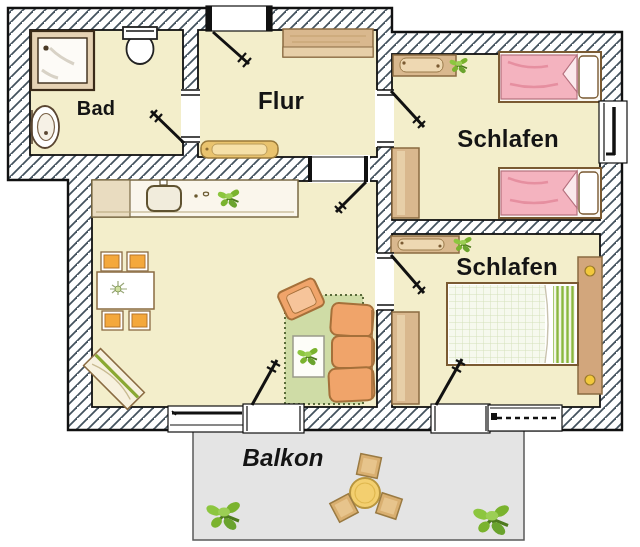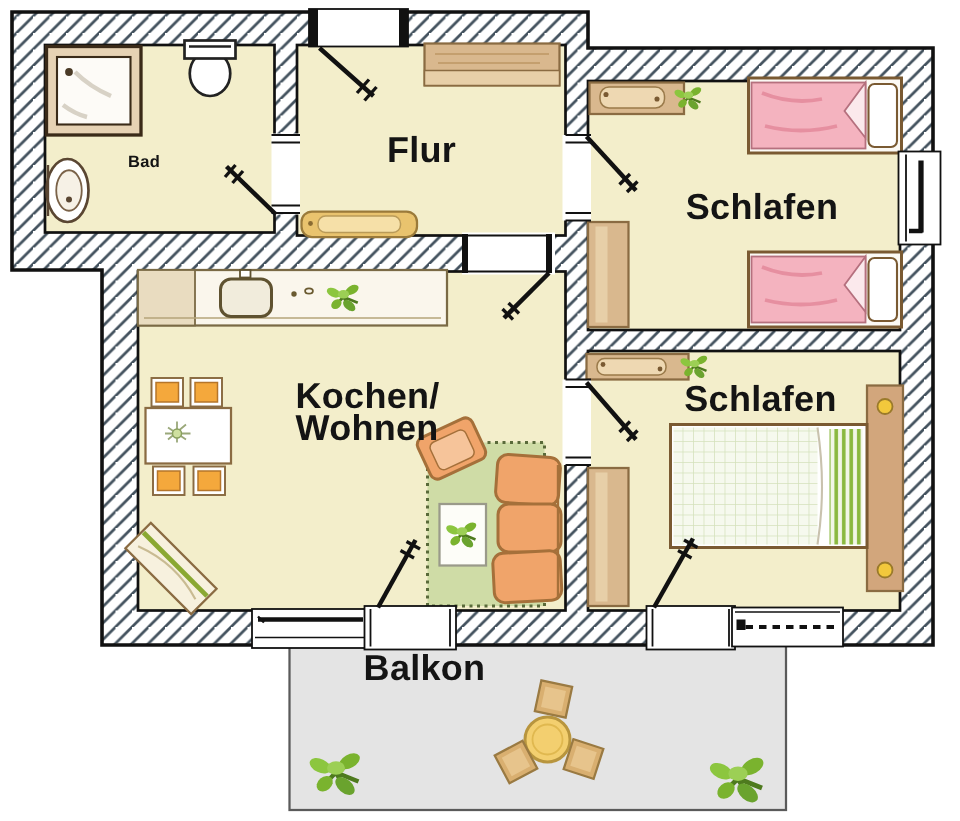--- a/index.html
+++ b/index.html
@@ -5,21 +5,21 @@
   html,body{margin:0;padding:0;background:#ffffff;}
   .stage{
     position:relative;width:640px;height:547px;background:#ffffff;overflow:hidden;
     font-family:"Liberation Sans", sans-serif;
   }
   .stage svg{position:absolute;left:0;top:0;}
   .room-label{
     position:absolute;transform:translate(-50%,-50%);
     font-weight:bold;color:#141414;font-size:24px;letter-spacing:.2px;white-space:nowrap;
   }
-  .room-label.small{font-size:11px;text-align:right;}
+  .room-label.small{font-size:20px;text-align:right;}
   .room-label.twoline{transform:none;text-align:left;line-height:21px;}
 </style>
 </head>
 <body>
 
 <div class="stage">
 
 <svg width="640" height="547" viewBox="0 0 640 547">
   <defs>
     <pattern id="hatch" width="11" height="11" patternUnits="userSpaceOnUse">
@@ -283,19 +283,15 @@
     <path d="M604,103 V161" stroke="#111111" stroke-width="1.2"></path>
     <path d="M614,107 V155" stroke="#111111" stroke-width="3.5"></path>
     <path d="M606,154 H615" stroke="#111111" stroke-width="3"></path>
   </g>
 </svg>
 
 <div class="room-label small" style="left:96px;top:108px;">Bad</div>
 <div class="room-label" style="left:281px;top:101px;">Flur</div>
 <div class="room-label" style="left:508px;top:139px;">Schlafen</div>
 <div class="room-label" style="left:507px;top:267px;">Schlafen</div>
-<div class="room-label twoline" style="left:197px;top:254px;">
-  <div>Kochen/</div>
-  <div>Wohnen</div>
+<div class="room-label" style="left:283px;top:458px;font-style:italic;">Balkon</div>
+
 </div>
-<div class="room-label" style="left:283px;top:446px;">Balkon</div>
-
-</div>
 
 </body></html>

